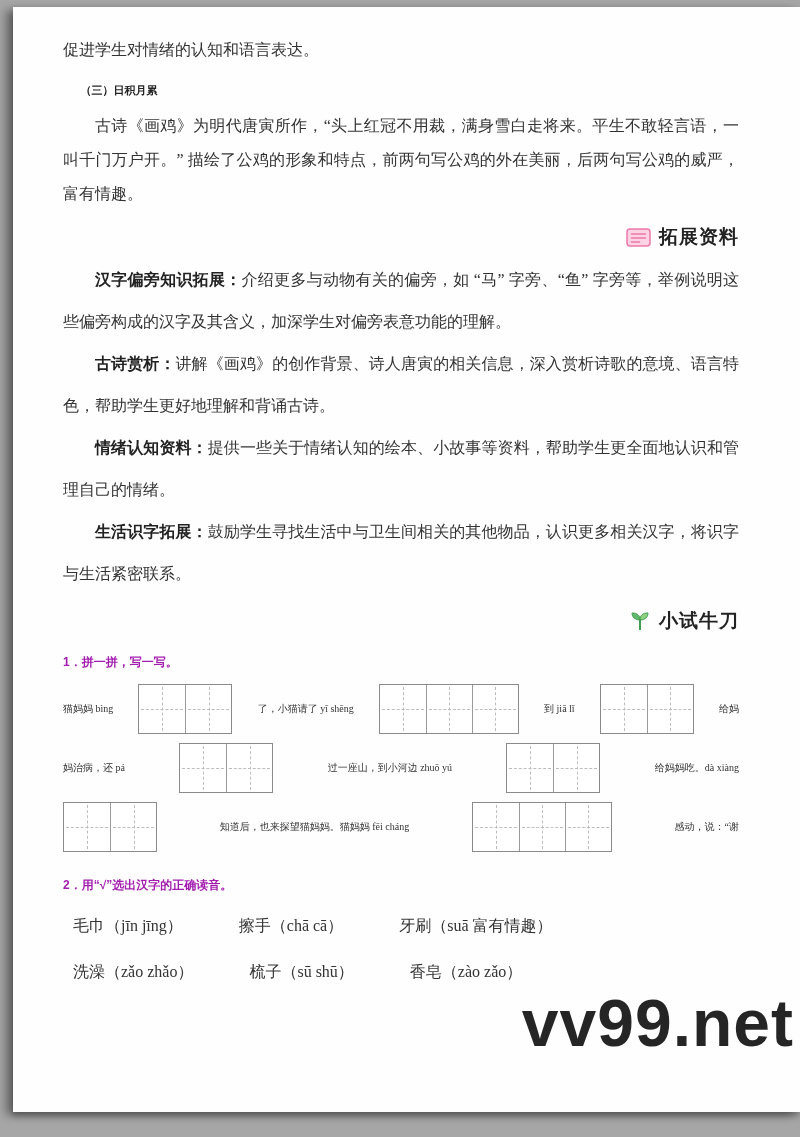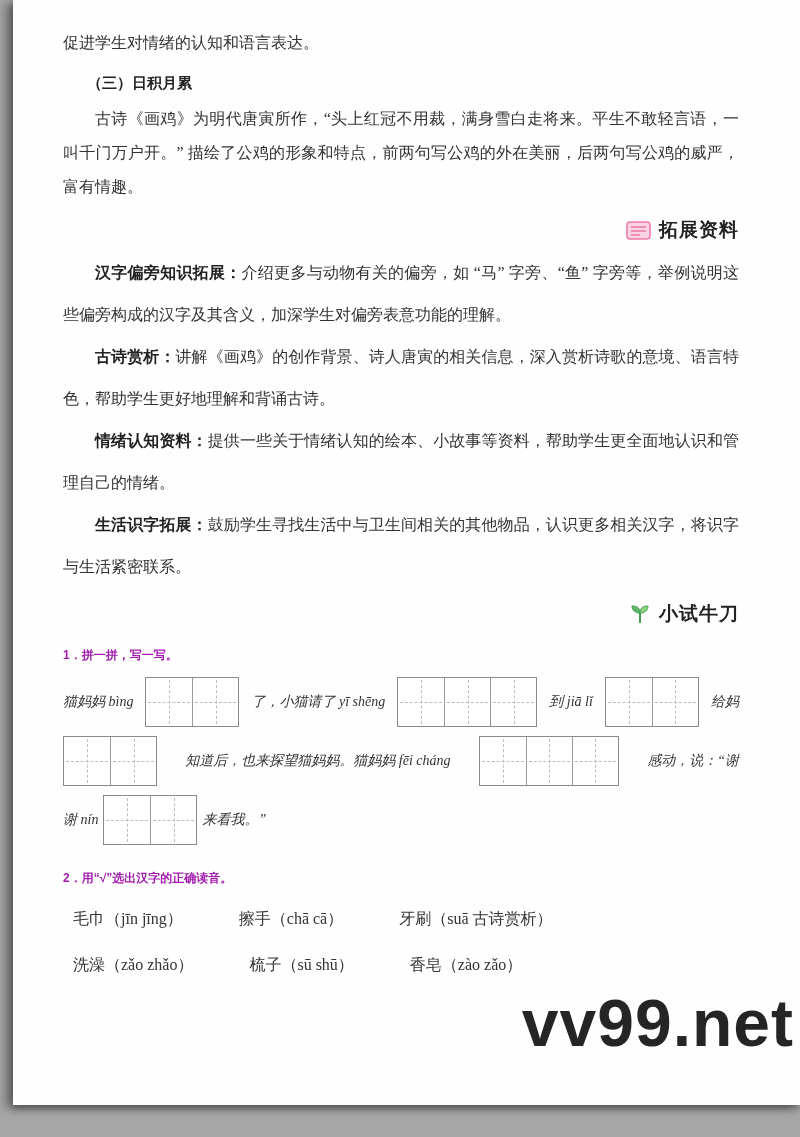--- a/index.html
+++ b/index.html
@@ -5,31 +5,31 @@
   * { margin:0; padding:0; box-sizing:border-box; }
   html,body { width:800px; height:1137px; }
   body {
     background:#a6a6a6;
     position:relative;
     overflow:hidden;
     font-family:"Liberation Serif","DejaVu Serif",serif;
     color:#333;
   }
   .page {
-    position:absolute; left:13px; top:0;
+    position:absolute; left:13px; top:7px;
     width:787px; height:1105px;
     background:#fefefe;
     box-shadow:-7px 3px 9px rgba(0,0,0,.38), 0 4px 6px rgba(0,0,0,.25);
   }
   .content { position:absolute; left:50px; top:26px; width:676px; }
 
   .body-line { font-size:16px; line-height:34px; text-align:justify; }
   .sub-heading {
     font-family:"Liberation Sans","DejaVu Sans",sans-serif;
-    font-size:15px; font-weight:bold; color:#222;
+    font-size:11px; font-weight:bold; color:#222;
     text-indent:1.6em; line-height:34px; margin:6px 0 2px;
   }
   .body-para { font-size:16px; line-height:34px; text-indent:2em; text-align:justify; margin-bottom:4px; }
 
   .sec-header { display:flex; align-items:center; justify-content:flex-end; gap:8px; margin:13px 0 9px; }
   .sec-title {
     font-family:"Liberation Sans","DejaVu Sans",sans-serif;
     font-size:19px; font-weight:bold; color:#222; letter-spacing:1px;
   }
   .icon svg { display:block; }
@@ -39,21 +39,21 @@
 
   .q-label {
     font-family:"Liberation Sans","DejaVu Sans",sans-serif;
     font-size:12px; font-weight:bold; color:#a21caf; margin:15px 0 0;
     line-height:26px;
   }
   .q-label.q2 { margin-top:20px; }
 
   .fill-line {
     display:flex; align-items:center; justify-content:space-between;
-    margin:9px 0; font-size:14px; min-height:50px;font-style:italic;
+    margin:9px 0; font-size:10px; min-height:50px;
   }
   .fill-line.short { justify-content:flex-start; gap:5px; }
   .fill-text { white-space:nowrap; }
 
   .tzg { display:flex; border:1px solid #8a8a8a; background:#fff; flex:0 0 auto; }
   .tzg-cell { width:46px; height:48px; position:relative; border-left:1px solid #9a9a9a; }
   .tzg-cell:first-child { border-left:none; }
   .tzg-cell::before {
     content:""; position:absolute; left:50%; top:2px; bottom:2px;
     border-left:1px dashed #bdbdbd;
@@ -126,50 +126,55 @@
           <div class="tzg-cell"></div>
         </div>
       <span class="fill-text">到 jiā lǐ</span>
       <div class="tzg">
           <div class="tzg-cell"></div>
           <div class="tzg-cell"></div>
         </div>
       <span class="fill-text">给妈</span>
     </div>
 
+    <div class="fill-line">
+      <span class="fill-text">妈治病，还 pá</span>
+      <div class="tzg">
+          <div class="tzg-cell"></div>
+          <div class="tzg-cell"></div>
+        </div>
+      <span class="fill-text">过一座山，到小河边 zhuō yú</span>
+      <div class="tzg">
+          <div class="tzg-cell"></div>
+          <div class="tzg-cell"></div>
+        </div>
+      <span class="fill-text">给妈妈吃。dà xiàng</span>
+    </div>
 
     <div class="fill-line">
       <div class="tzg">
           <div class="tzg-cell"></div>
           <div class="tzg-cell"></div>
         </div>
       <span class="fill-text">知道后，也来探望猫妈妈。猫妈妈 fēi cháng</span>
       <div class="tzg">
           <div class="tzg-cell"></div>
           <div class="tzg-cell"></div>
           <div class="tzg-cell"></div>
         </div>
       <span class="fill-text">感动，说：“谢</span>
     </div>
 
-    <div class="fill-line short">
-      <span class="fill-text">谢 nín</span>
-      <div class="tzg">
-          <div class="tzg-cell"></div>
-          <div class="tzg-cell"></div>
-        </div>
-      <span class="fill-text">来看我。”</span>
-    </div>
 
     <p class="q-label q2">2．用“√”选出汉字的正确读音。</p>
 
     <div class="q2-row">
       <span>毛巾（jīn jīng）</span>
       <span>擦手（chā cā）</span>
-      <span>牙刷（suā 古诗赏析）</span>
+      <span>牙刷（suā 富有情趣）</span>
     </div>
     <div class="q2-row">
       <span>洗澡（zǎo zhǎo）</span>
       <span>梳子（sū shū）</span>
       <span>香皂（zào zǎo）</span>
     </div>
 
   </div>
 </div>
 

